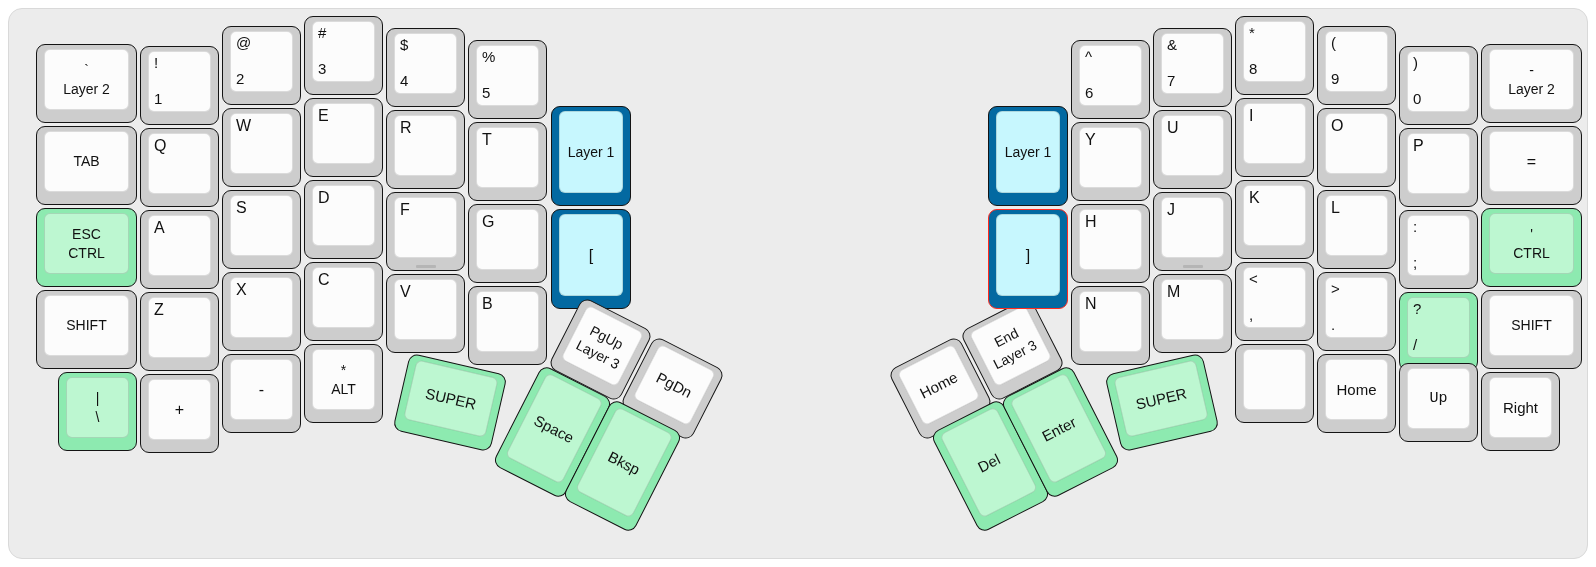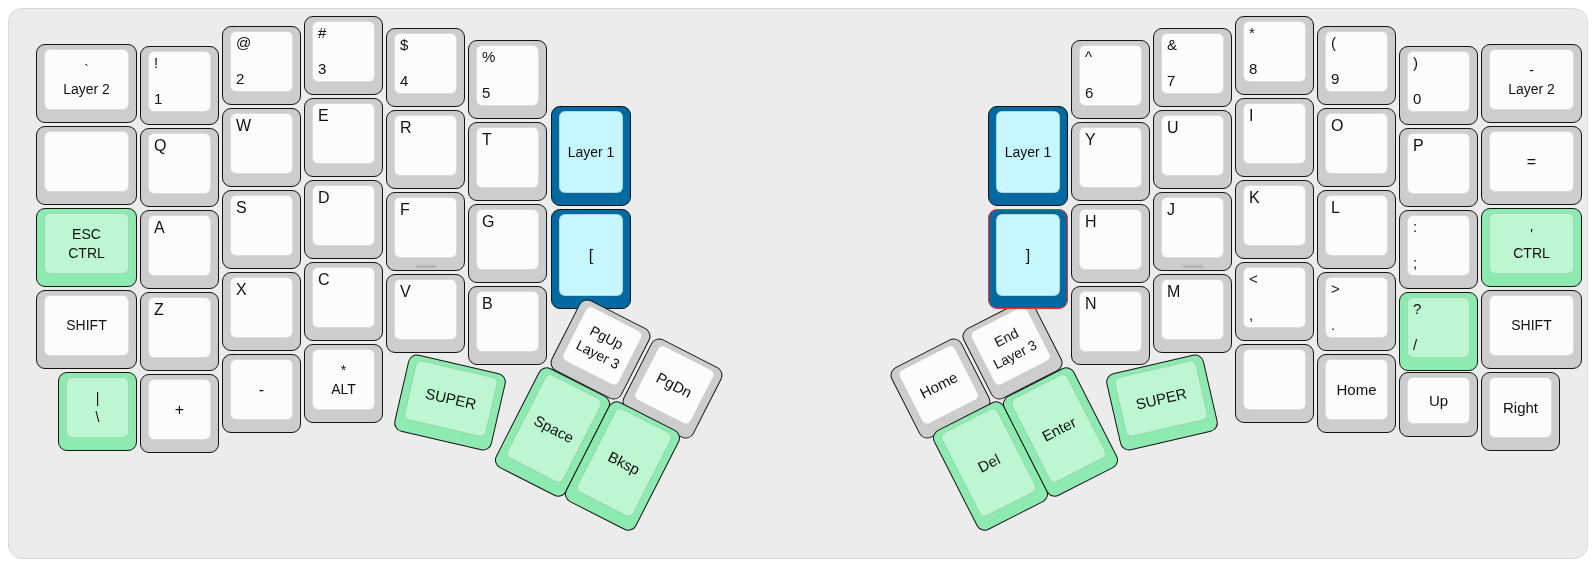--- a/index.html
+++ b/index.html
@@ -33,20 +33,23 @@
 
 <div class="key w" style="left: 36px; top: 44px; width: 101px; height: 79px; z-index: 1;">
     <div class="keytop"></div>
     <div class="legend s-c2">
       <span>`</span>
       <span>Layer 2</span>
     </div>
   </div>
 <div class="key w" style="left: 36px; top: 126px; width: 101px; height: 79px; z-index: 2;">
     <div class="keytop"></div>
+    <div class="legend s-c1">
+      <span>TAB</span>
+    </div>
   </div>
 <div class="key g" style="left: 36px; top: 208px; width: 101px; height: 79px; z-index: 3;">
     <div class="keytop"></div>
     <div class="legend s-c2">
       <span>ESC</span>
       <span>CTRL</span>
     </div>
   </div>
 <div class="key w" style="left: 36px; top: 290px; width: 101px; height: 79px; z-index: 4;">
     <div class="keytop"></div>
@@ -372,21 +375,21 @@
       <span>;</span>
     </div>
   </div>
 <div class="key g" style="left: 1399px; top: 292px; width: 79px; height: 79px; z-index: 64;">
     <div class="keytop"></div>
     <div class="legend s-tl2">
       <span>?</span>
       <span>/</span>
     </div>
   </div>
-<div class="key w" style="left: 1399px; top: 372px; width: 79px; height: 65px; z-index: 65;">
+<div class="key w" style="left: 1399px; top: 363px; width: 79px; height: 79px; z-index: 65; font-family: Liberation Mono, monospace;">
     <div class="keytop"></div>
     <div class="legend s-c1" style="font-size: 15px;">
       <span>Up</span>
     </div>
   </div>
 <div class="key w" style="left: 1481px; top: 44px; width: 101px; height: 79px; z-index: 66;">
     <div class="keytop"></div>
     <div class="legend s-c2">
       <span>-</span>
       <span>Layer 2</span>

